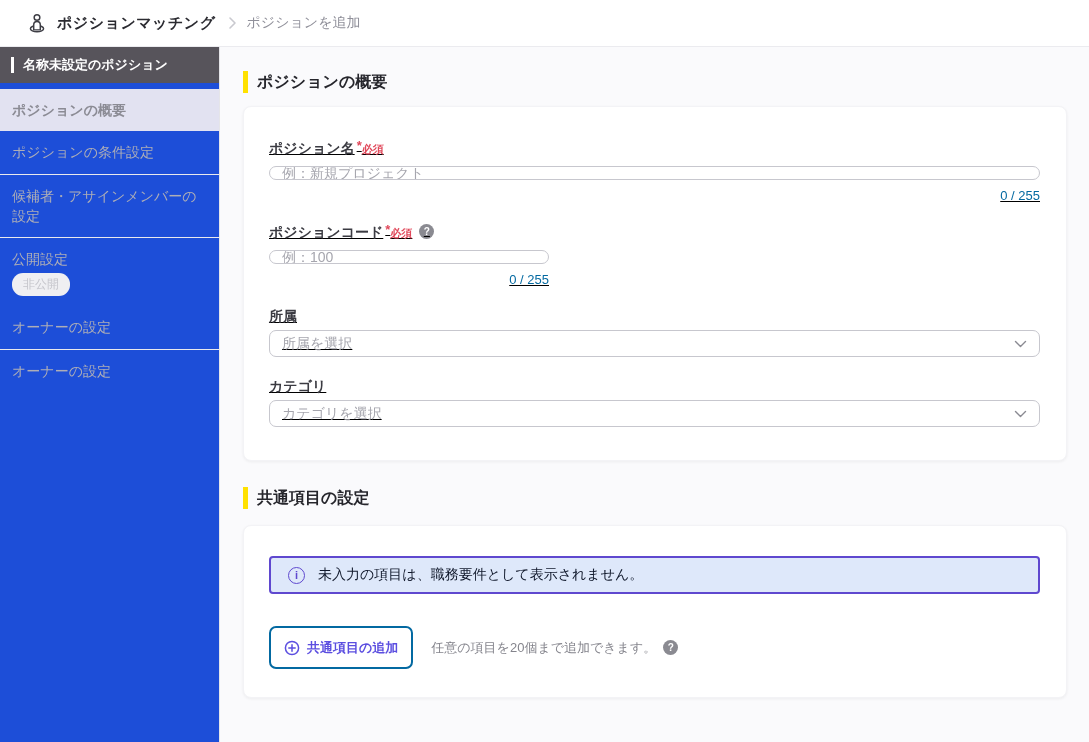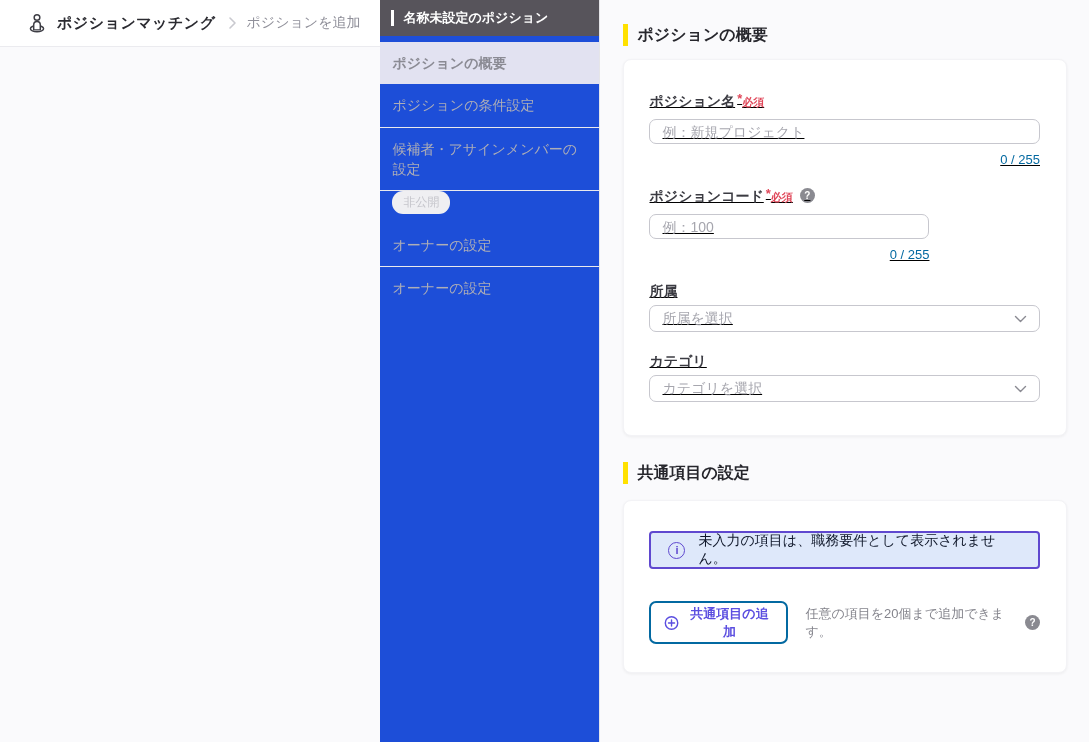--- a/index.html
+++ b/index.html
@@ -1,18 +1,18 @@
 <!DOCTYPE html>
 <html><head>
 <meta charset="utf-8">
 <style>
   * { margin:0; padding:0; box-sizing:border-box; }
   html,body { width:1089px; height:742px; overflow:hidden; background:#FAFAFC;
     font-family:"Liberation Sans","DejaVu Sans",sans-serif; }
-  .app { width:1089px; height:742px; display:flex; flex-direction:row; }
+  .app { width:1089px; height:742px; display:flex; flex-direction:column; }
 
   
   .topbar { height:47px; background:#fff; border-bottom:1px solid #EBEBEF;
     display:flex; align-items:center; padding:0 20px 0 26px; flex:0 0 auto; }
   .logo-icon { width:22px; height:22px; margin-right:9px; display:block; }
   .app-title { font-size:15px; font-weight:bold; color:#2B2B31; letter-spacing:.5px; cursor:pointer; }
   .crumb-sep { margin:0 10px 0 12px; display:flex; align-items:center; }
   .crumb-current { font-size:14px; color:#90909A; }
 
   
@@ -41,21 +41,21 @@
   .card2 { margin-top:16px; padding:30px 26px 28px 25px; }
   .mt26 { margin-top:26px; }
 
   .f-label { font-size:14px; font-weight:bold; color:#3B3B42; line-height:16px;
     display:flex; align-items:flex-start; }
   .req-mark { color:#E0485A; font-size:13px; font-weight:bold; margin-left:2px; line-height:12px; }
   .req-label { color:#E0485A; font-size:11px; font-weight:bold; margin-top:3px; line-height:12px; }
   .help-icon { width:15px; height:15px; border-radius:50%; background:#8A8A91; color:#fff;
     font-size:10px; font-weight:bold; display:inline-flex; align-items:center; justify-content:center;
     margin-left:7px; margin-top:0px; cursor:pointer; flex:0 0 auto; }
-  .text-input { display:block; width:100%; height:25px; border:1px solid #C7C7CE; border-radius:7px;
+  .text-input { display:block; width:100%; height:14px; border:1px solid #C7C7CE; border-radius:7px;
     padding:0 12px; font-size:14px; color:#33333A; background:#fff; outline:none;
     font-family:"Liberation Sans","DejaVu Sans",sans-serif; margin-top:10px; }
   .text-input::placeholder { color:#A6A6AE; opacity:1; }
   .w280 { width:280px; }
   .counter { font-size:13px; color:#0369a1; text-align:right; margin-top:8px; line-height:16px; }
   .counter.w280 { width:280px; }
   .selectbox { margin-top:6px; height:27px; border:1px solid #C7C7CE; border-radius:7px; background:#fff;
     display:flex; align-items:center; padding:0 12px; cursor:pointer; }
   .selectbox .ph { flex:1; font-size:14px; color:#A6A6AE; }
   .label-mt { margin-top:20px; }
@@ -98,20 +98,21 @@
   <div class="content">
 
     <div class="sidebar">
       <div class="side-header">
         <span class="bar"></span>
         <span>名称未設定のポジション</span>
       </div>
       <div class="nav-item active">ポジションの概要</div>
       <div class="nav-item bordered">ポジションの条件設定</div>
       <div class="nav-item bordered">候補者・アサインメンバーの設定</div>
+      <div class="nav-item tight">公開設定</div>
       <div class="badge">非公開</div>
       <div class="nav-item bordered">オーナーの設定</div>
       <div class="nav-item">オーナーの設定</div>
     </div>
 
     <div class="main">
 
       <div class="section-title">
         <span class="ybar"></span>
         <span class="txt">ポジションの概要</span>

